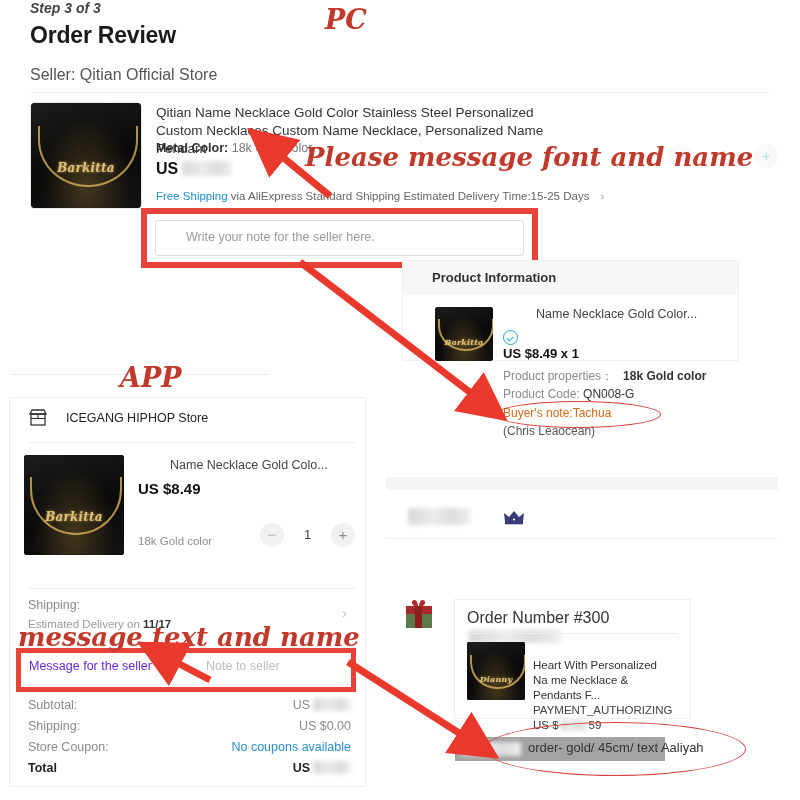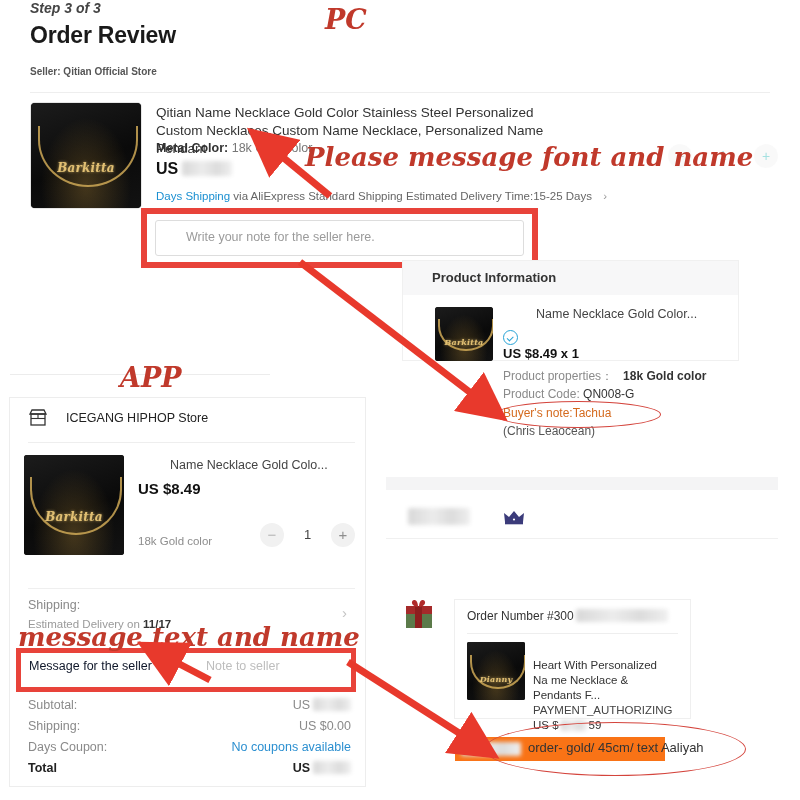--- a/index.html
+++ b/index.html
@@ -18,21 +18,21 @@
     background:linear-gradient(90deg,#d8d8d8,#ececec 40%,#dcdcdc 70%,#efefef);
     filter:blur(2.2px);border-radius:2px;
   }
 
   
   #pc-panel{left:0;top:0;width:800px;height:360px;background:#fff;}
   .step-label{
     left:30px;top:0px;font-style:italic;font-size:14px;color:#444;font-weight:600;
   }
   .page-title{left:30px;top:22px;font-size:23px;font-weight:bold;color:#1a1a1a;letter-spacing:-.2px;}
-  .seller-line{left:30px;top:66px;font-size:10px;color:#555;font-weight:700;}
+  .seller-line{left:30px;top:66px;font-size:16px;color:#555;font-weight:400;}
   .hr1{left:30px;top:92px;width:740px;height:1px;background:#eee;}
 
   .pc-thumb{
     left:31px;top:103px;width:110px;height:105px;border-radius:4px;overflow:hidden;
     background:#0c0c0c;box-shadow:0 0 0 1px #e6e6e6;
   }
   .neck-img{position:absolute;inset:0;background:
       radial-gradient(ellipse at 50% 78%, rgba(196,150,60,.30) 0%, rgba(0,0,0,0) 58%),
       linear-gradient(160deg,#1c1c1c 0%,#0a0a0a 55%,#121212 100%);
   }
@@ -117,50 +117,50 @@
   .app-qty .q-minus{left:0;} .app-qty .q-plus{right:0;color:#8e8e8e;}
   .app-qty .q-val{position:absolute;left:0;right:0;top:0;height:24px;line-height:24px;text-align:center;font-size:13px;color:#444;}
 
   .app-hr2{position:absolute;left:18px;top:190px;right:10px;height:1px;background:#efefef;}
   .ship-title{position:absolute;left:18px;top:200px;font-size:12.5px;color:#8a8a8a;}
   .ship-sub{position:absolute;left:18px;top:220px;font-size:11.5px;color:#9a9a9a;}
   .ship-sub b{color:#333;font-weight:bold;}
   .ship-arrow{position:absolute;right:18px;top:206px;font-size:15px;color:#c4c4c4;}
 
   .msg-redbox{left:16px;top:648px;width:330px;height:34px;border:5px solid #e8433a;background:#fff;}
-  .msg-label{position:absolute;left:8px;top:6px;font-size:12.5px;color:#0f172a;}
+  .msg-label{position:absolute;left:8px;top:6px;font-size:12.5px;color:#6d28d9;}
   .msg-ph{position:absolute;left:185px;top:6px;font-size:12.5px;color:#bdbdbd;}
 
   .totals{position:absolute;left:18px;top:300px;right:14px;}
   .t-row{position:relative;height:21px;font-size:12.5px;}
   .t-k{position:absolute;left:0;top:0;color:#8a8a8a;}
   .t-v{position:absolute;right:0;top:0;color:#8a8a8a;}
   .t-row.total .t-k{color:#222;font-weight:bold;}
   .t-row.total .t-v{color:#222;font-weight:bold;}
   .t-v.link{color:#2b8fd0;}
   .v-blur{display:inline-block;width:38px;height:13px;vertical-align:-2px;margin-left:3px;}
 
   
   .rev-band{left:386px;top:477px;width:392px;height:13px;background:#f4f4f5;}
   .rev-row{left:386px;top:500px;width:392px;height:38px;background:#fff;box-shadow:0 1px 0 #f0f0f0;}
   .rev-blur{position:absolute;left:22px;top:8px;width:62px;height:17px;}
   .crown{position:absolute;left:117px;top:9px;width:22px;height:16px;}
 
   
   .gift-icon{left:404px;top:598px;width:30px;height:34px;}
   .order-card{left:455px;top:600px;width:235px;height:118px;background:#fff;box-shadow:0 0 0 1px #efefef;}
-  .ord-num{position:absolute;left:12px;top:9px;font-size:12px;color:#333;}
+  .ord-num{position:absolute;left:12px;top:9px;font-size:16px;color:#333;}
   .ord-num .nb{display:inline-block;width:92px;height:13px;vertical-align:-2px;margin-left:2px;}
   .ord-hr{position:absolute;left:12px;top:33px;right:12px;height:1px;background:#eee;}
   .ord-thumb{position:absolute;left:12px;top:42px;width:58px;height:58px;border-radius:2px;overflow:hidden;background:#0b0b0b;}
   .ord-lines{position:absolute;left:78px;top:34px;font-size:11.5px;line-height:15px;color:#333;margin-top:24px;}
   .ord-status{color:#444;}
   .ord-price .pb{display:inline-block;width:26px;height:11px;vertical-align:-2px;margin:0 2px;}
 
-  .bottom-note{left:455px;top:737px;width:210px;height:24px;background:#f97316;}
+  .bottom-note{left:455px;top:737px;width:210px;height:24px;background:#a3a3a3;}
   .bn-blur{position:absolute;left:6px;top:5px;width:60px;height:14px;}
   .bn-text{position:absolute;left:73px;top:3px;font-size:13px;color:#333;white-space:nowrap;}
   .bn-ellipse{left:484px;top:722px;width:260px;height:52px;border:1.8px solid #d4443c;border-radius:50%;}
 
   
   .ann{
     position:absolute;color:#c0392b;font-family:"DejaVu Serif",serif;
     font-style:italic;font-weight:bold;white-space:nowrap;
   }
   .ann-pc{left:325px;top:4px;font-size:27px;}
@@ -194,21 +194,21 @@
     <div class="abs pc-attr">
       <b>Metal Color:</b>
       <span>18k Gold color</span>
     </div>
 
     <div class="abs pc-price">
       <span>US</span><span class="blur-box price-blur"></span>
     </div>
 
     <div class="abs ship-row nowrap">
-      <span class="ship-free">Days Shipping</span>
+      <span class="ship-free">Free Shipping</span>
       <span>via AliExpress Standard Shipping</span>
       <span>Estimated Delivery Time:15-25 Days</span>
       <span class="ship-chev">›</span>
     </div>
 
     <div class="abs qty-stepper">
       <div class="qty-btn qty-minus">−</div>
       <div class="qty-val">1</div>
       <div class="qty-btn qty-plus">+</div>
     </div>
@@ -287,21 +287,21 @@
     <div class="totals">
       <div class="t-row">
         <span class="t-k">Subtotal:</span>
         <span class="t-v"><span>US</span><span class="blur-box v-blur"></span></span>
       </div>
       <div class="t-row">
         <span class="t-k">Shipping:</span>
         <span class="t-v">US $0.00</span>
       </div>
       <div class="t-row">
-        <span class="t-k">Days Coupon:</span>
+        <span class="t-k">Store Coupon:</span>
         <span class="t-v link">No coupons available</span>
       </div>
       <div class="t-row total">
         <span class="t-k">Total</span>
         <span class="t-v"><span>US</span><span class="blur-box v-blur"></span></span>
       </div>
     </div>
   </div>
 
   <div class="abs msg-redbox">

